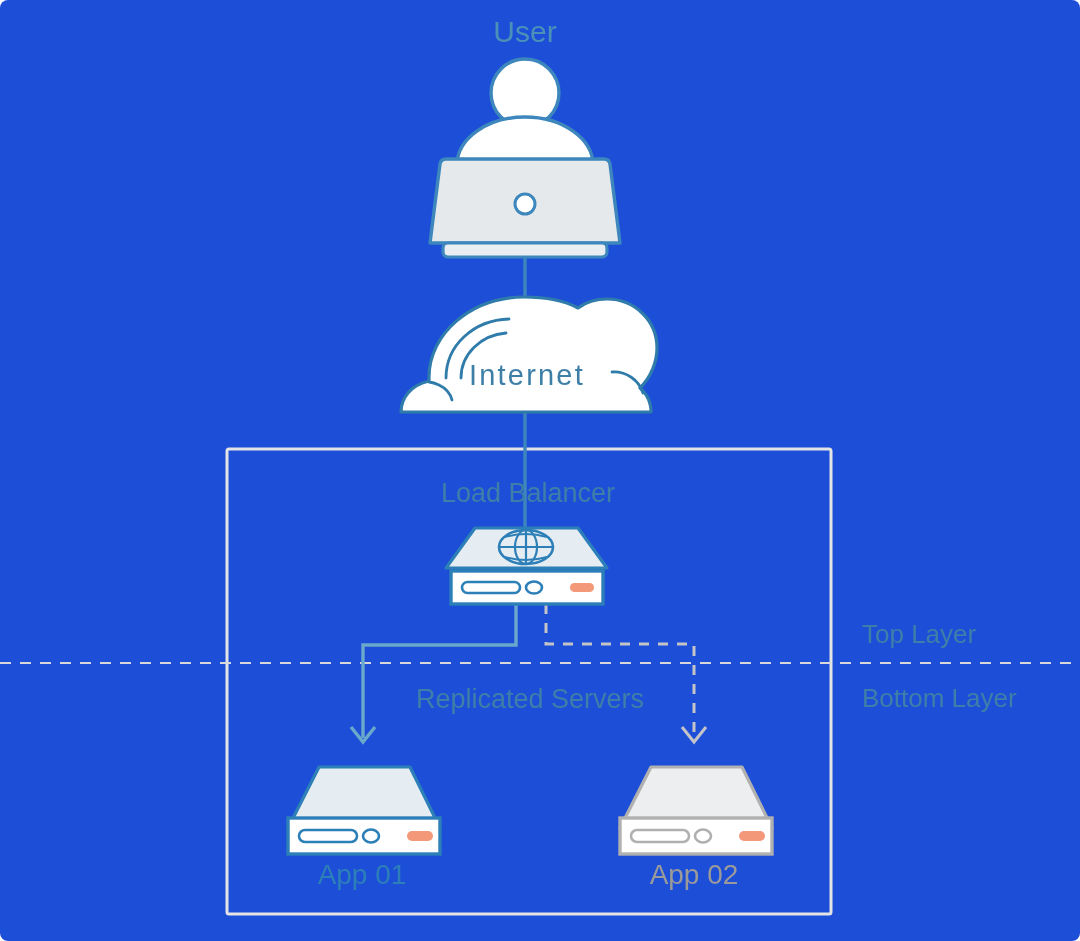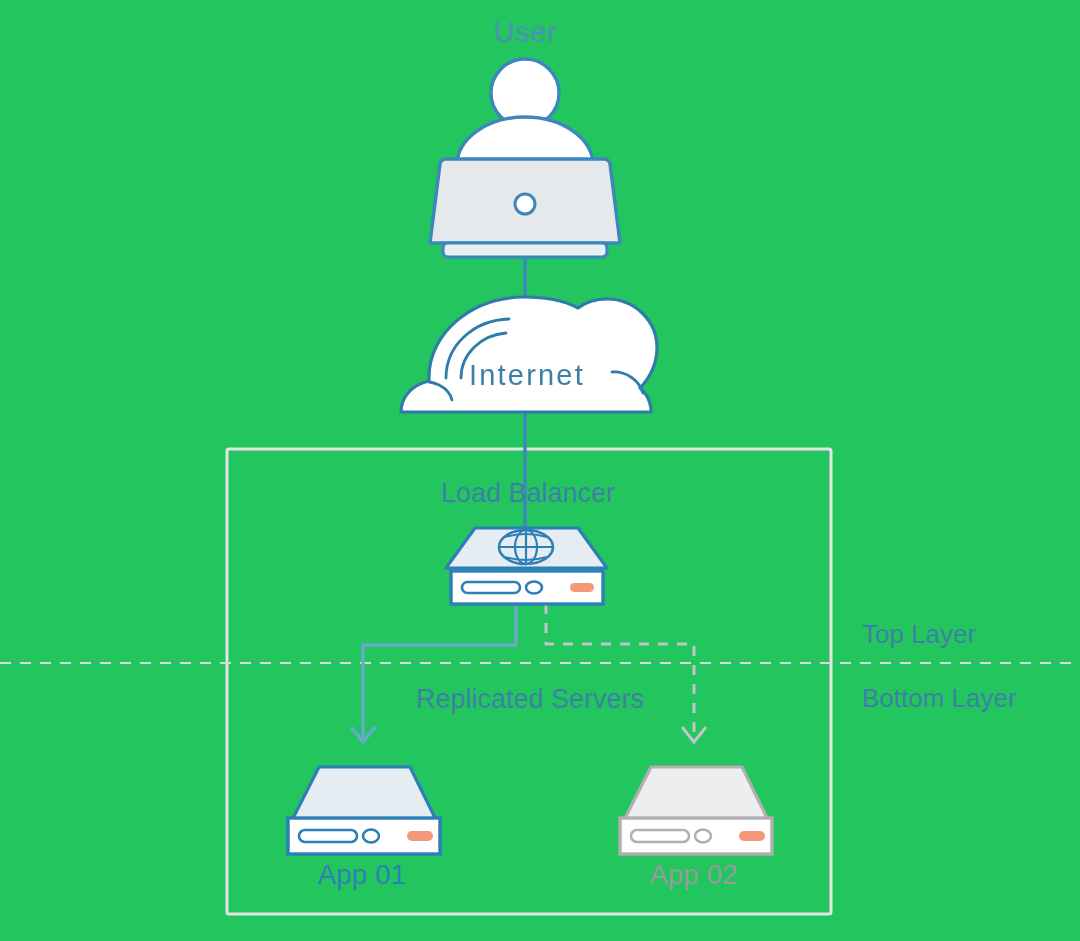--- a/index.html
+++ b/index.html
@@ -10,21 +10,22 @@
   body {
     font-family: "Liberation Sans", sans-serif;
     width: 1080px;
     height: 941px;
     overflow: hidden;
   }
   #diagram-root {
     position: relative;
     width: 1080px;
     height: 941px;
-    background: #22c55e;
+    background: #1d4ed8;
+    border-radius: 8px;
   }
   svg.diagram-canvas {
     position: absolute;
     left: 0;
     top: 0;
     width: 1080px;
     height: 941px;
     display: block;
   }
   text {

